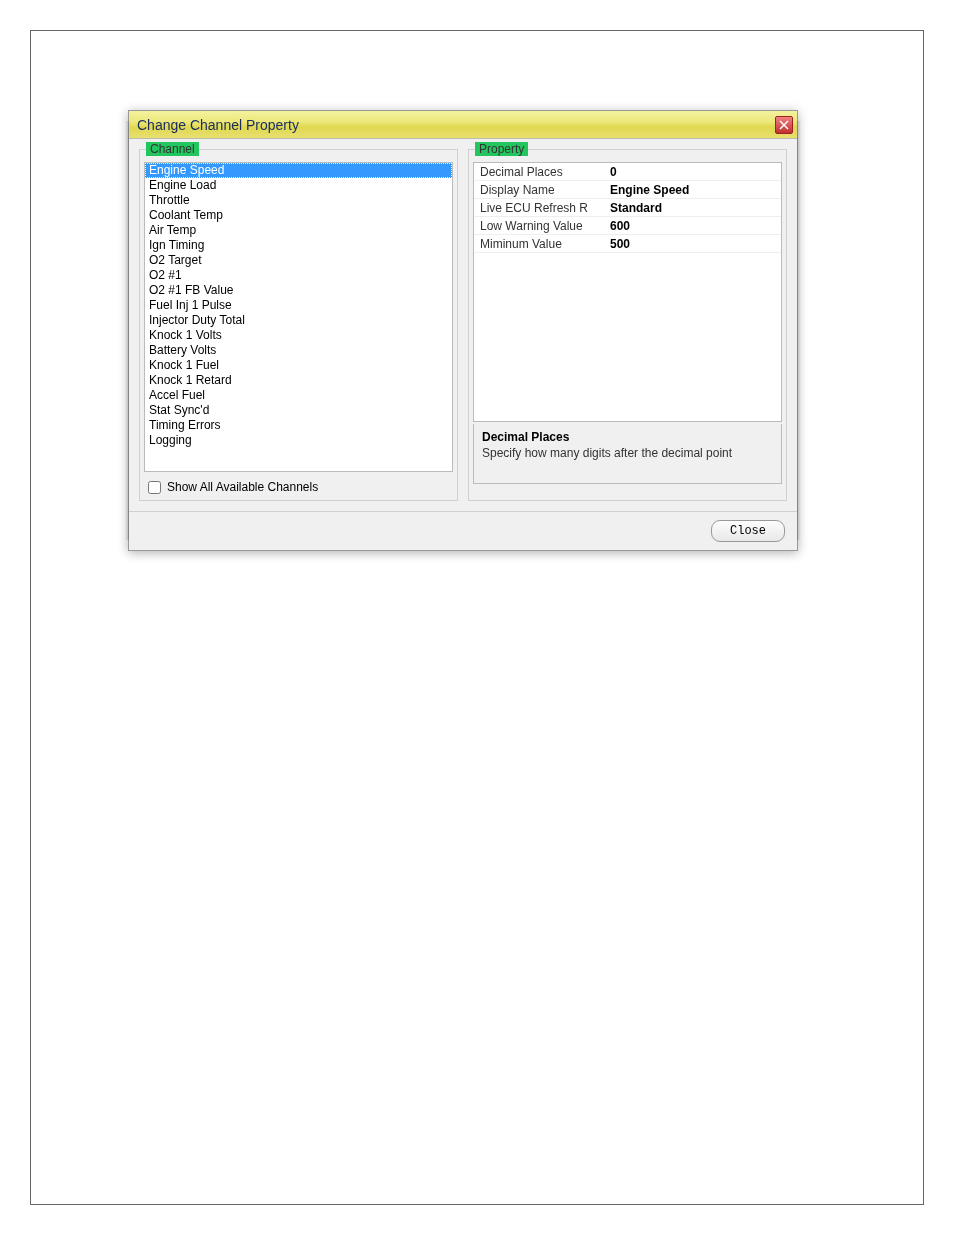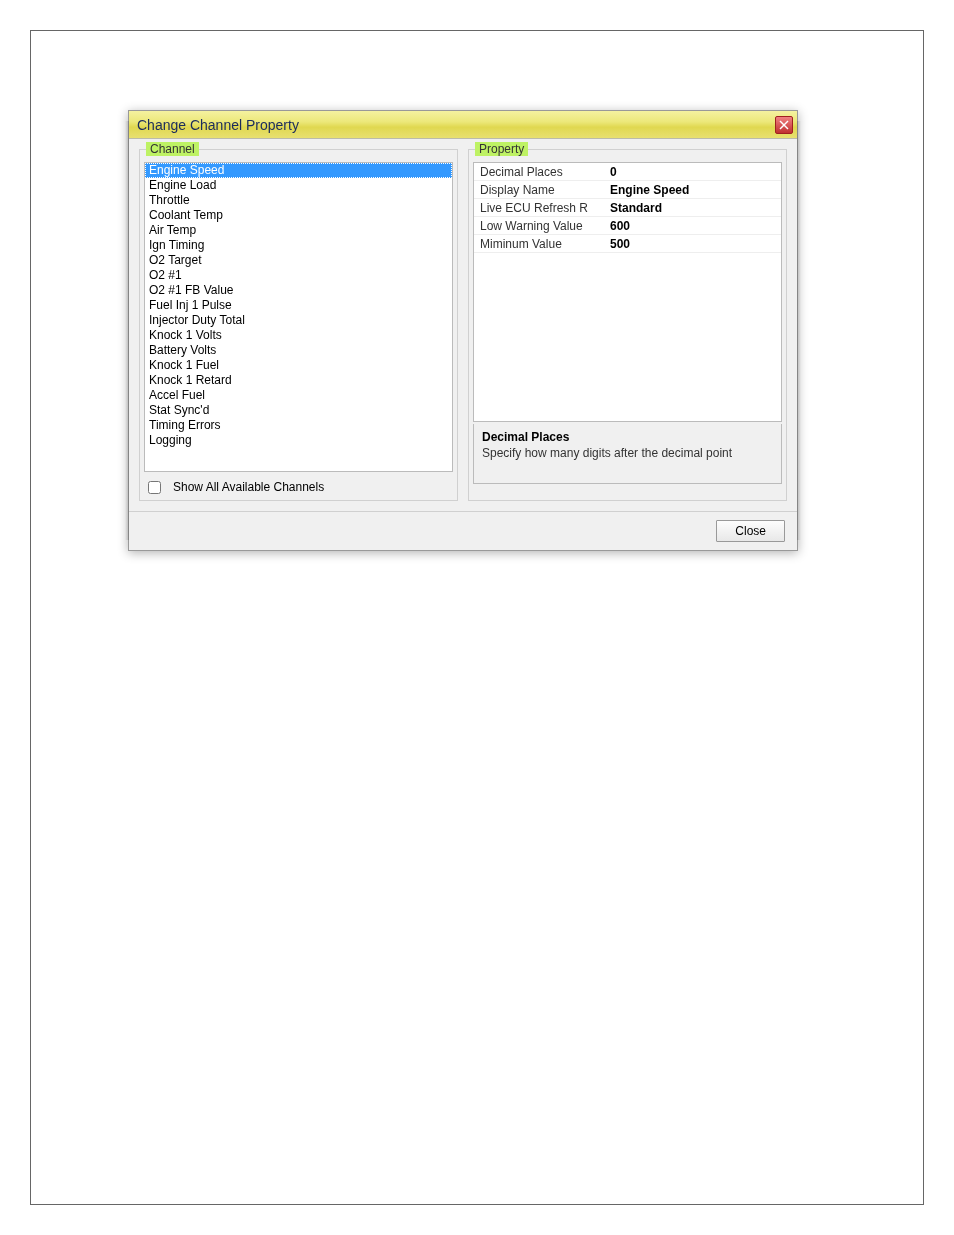--- a/index.html
+++ b/index.html
@@ -63,21 +63,21 @@
 .panel {
   border: 1px solid #d0d0d0;
   background: #f0f0f0;
   padding: 2px;
   position: relative;
 }
 .panel-label {
   position: absolute;
   top: -8px;
   left: 6px;
-  background: #bef264;
+  background: #22c55e;
   padding: 0 4px;
   font-size: 12px;
   color: #333;
 }
 .channel-panel { flex: 1; min-width: 300px; }
 .property-panel { flex: 1; min-width: 300px; }
 .listbox {
   background: #fff;
   border: 1px solid #bbb;
   margin: 10px 2px 4px 2px;
@@ -93,21 +93,21 @@
 }
 .list-item.selected {
   background: #3399ff;
   color: #fff;
   outline: 1px dotted #fff;
   outline-offset: -1px;
 }
 .checkbox-row {
   display: flex;
   align-items: center;
-  gap: 12px;
+  gap: 6px;
   padding: 4px 6px;
   font-size: 12px;
 }
 .checkbox-row input { margin: 0; }
 .property-grid {
   background: #fff;
   border: 1px solid #bbb;
   margin: 10px 2px 2px 2px;
   height: 260px;
   font-size: 12px;
@@ -146,23 +146,24 @@
   background: #f0f0f0;
   border-top: 1px solid #d0d0d0;
   padding: 8px 12px;
   display: flex;
   justify-content: flex-end;
 }
 .close-button {
   padding: 3px 18px;
   background: linear-gradient(to bottom, #fdfdfd, #e8e8e8);
   border: 1px solid #999;
-  border-radius: 1px;
+  border-radius: 9px;
   font-size: 12px;
   cursor: pointer;
+  font-family: Liberation Mono, monospace;
 }
 .dialog-shadow-left {
   position: absolute;
   left: -4px; top: 10px; bottom: 10px; width: 4px;
   background: linear-gradient(to right, rgba(0,0,0,0), rgba(0,0,0,0.15));
 }
 .dialog-shadow-right {
   position: absolute;
   right: -4px; top: 10px; bottom: 10px; width: 4px;
   background: linear-gradient(to left, rgba(0,0,0,0), rgba(0,0,0,0.15));

